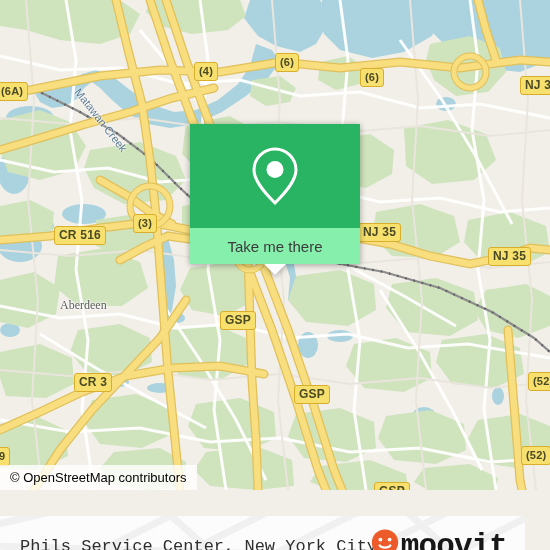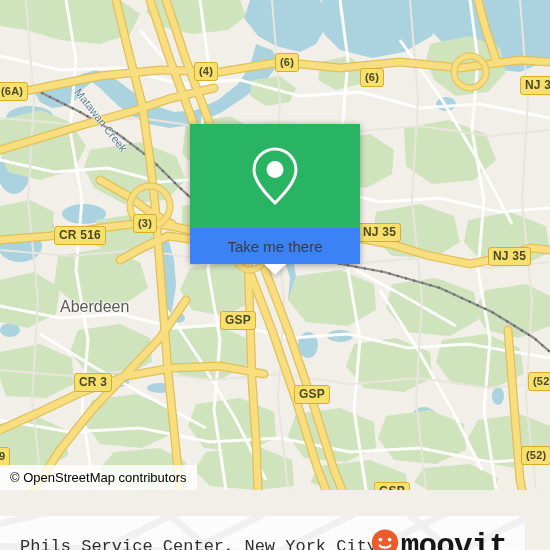--- a/index.html
+++ b/index.html
@@ -43,22 +43,22 @@
     white-space: nowrap;
     letter-spacing: 0.2px;
     font-family: "Liberation Sans", sans-serif;
   }
   .shield.big { font-size: 12px; }
 
   
   .place-label {
     position: absolute;
     color: #5b5b5b;
-    font-size: 16px;
-    font-family: Liberation Sans, sans-serif;
+    font-size: 12px;
+    font-family: Liberation Serif, serif;
     white-space: nowrap;
     text-shadow: 0 0 3px #fff, 0 0 3px #fff, 0 0 2px #fff;
   }
   .water-label {
     position: absolute;
     color: #5a7a92;
     font-size: 11px;
     white-space: nowrap;
     text-shadow: 0 0 3px #fff, 0 0 2px #fff;
   }
@@ -72,21 +72,21 @@
     z-index: 40;
     filter: drop-shadow(0 1px 3px rgba(0,0,0,0.35));
   }
   #popup-body {
     height: 104px;
     display: flex;
     align-items: center;
     justify-content: center;
   }
   #popup-footer {
-    background: #3b82f6;
+    background: #86efac;
     height: 36px;
     display: flex;
     align-items: center;
     justify-content: center;
     color: #3b3b3b;
     font-size: 15px;
   }
   #popup-tail {
     position: absolute;
     left: 50%;

